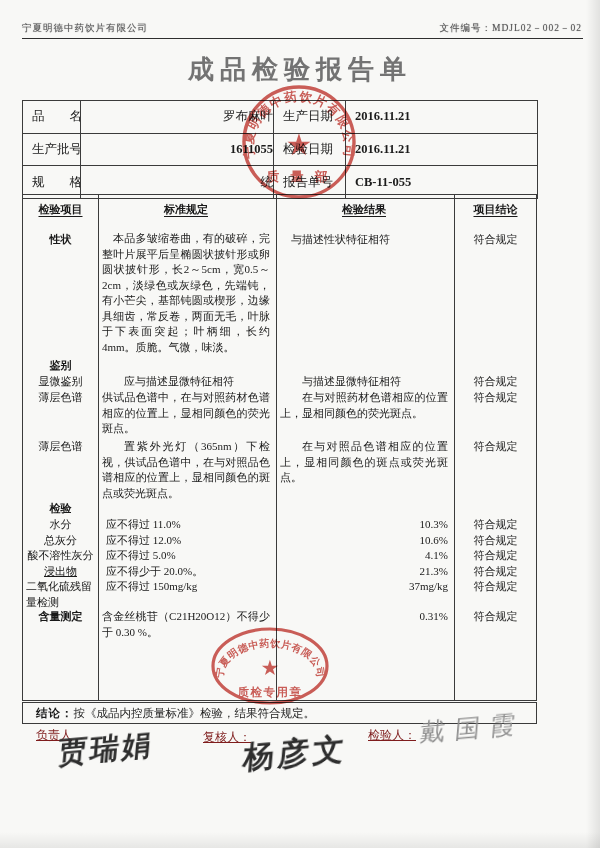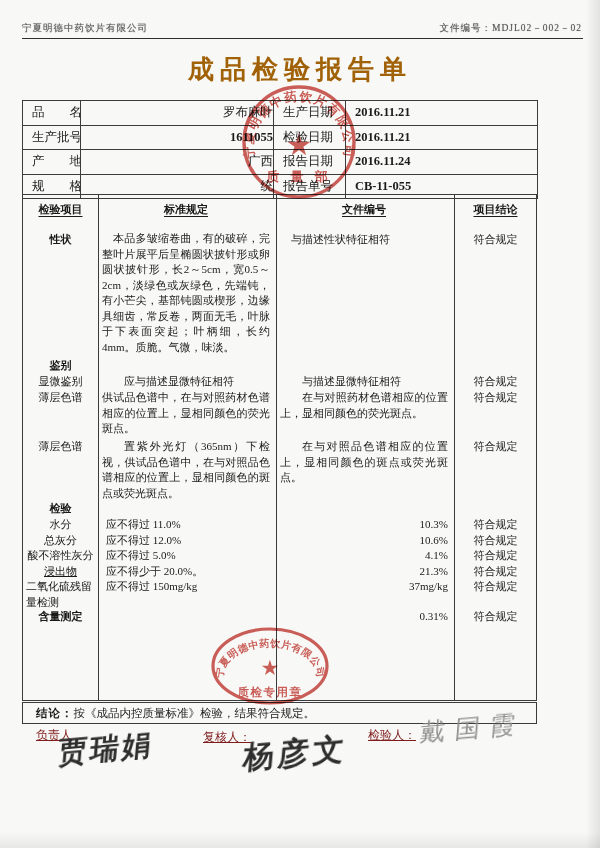--- a/index.html
+++ b/index.html
@@ -15,21 +15,21 @@
 
   
   .doc-header { position:absolute; left:22px; right:18px; top:22px;
     display:flex; justify-content:space-between;
     font-size:9.5px; color:#5a5a5a; letter-spacing:1px;
     text-shadow:0 0 1px #9a9a9a; filter:blur(.3px); }
   .header-rule { position:absolute; left:22px; top:38px; width:561px; height:0;
     border-bottom:1.6px solid #2e2e2e; }
 
   .doc-title { position:absolute; left:0; top:52px; width:600px; text-align:center;
-    font-size:26px; font-weight:bold; letter-spacing:6px; color:#a16207; }
+    font-size:26px; font-weight:bold; letter-spacing:6px; color:#737373; }
 
   
   table.info { position:absolute; left:22px; top:100px; width:515px; height:99px;
     border-collapse:collapse; table-layout:fixed; }
   table.info td { border:1.2px solid #3b3b3b; font-size:12.5px; padding:0 0 0 9px;
     height:24px; white-space:nowrap; overflow:hidden; }
   td.lbl1 { width:58px; }
   td.val1 { width:193px;text-align:right; }
   td.lbl2 { width:72px; }
   td.val2 { width:192px; }
@@ -90,42 +90,36 @@
       <td class="lbl2">生产日期</td>
       <td class="val2 bold">2016.11.21</td>
     </tr>
     <tr>
       <td class="lbl1">生产批号</td>
       <td class="val1 bold">1611055</td>
       <td class="lbl2">检验日期</td>
       <td class="val2 bold">2016.11.21</td>
     </tr>
     <tr>
-      <td class="lbl1">产　　地</td>
-      <td class="val1">广西</td>
-      <td class="lbl2">报告日期</td>
-      <td class="val2 bold">2016.11.24</td>
-    </tr>
-    <tr>
       <td class="lbl1">规　　格</td>
       <td class="val1">统</td>
       <td class="lbl2">报告单号</td>
       <td class="val2 bold">CB-11-055</td>
     </tr>
   </tbody>
     </table>
 
   <div class="insp">
     <div class="vline v1"></div>
     <div class="vline v2"></div>
     <div class="vline v3"></div>
 
     <div class="cellabs colhead c1" style="top:7px;">检验项目</div>
     <div class="cellabs colhead c2" style="top:7px;">标准规定</div>
-    <div class="cellabs colhead c3" style="top:7px;">文件编号</div>
+    <div class="cellabs colhead c3" style="top:7px;">检验结果</div>
     <div class="cellabs colhead c4" style="top:7px;">项目结论</div>
 
     <div class="cellabs c1 itemb" style="top:37px;">性状</div>
     <div class="cellabs c2 para ind1" style="top:36px;">本品多皱缩卷曲，有的破碎，完整叶片展平后呈椭圆状披针形或卵圆状披针形，长2～5cm，宽0.5～2cm，淡绿色或灰绿色，先端钝，有小芒尖，基部钝圆或楔形，边缘具细齿，常反卷，两面无毛，叶脉于下表面突起；叶柄细，长约4mm。质脆。气微，味淡。</div>
     <div class="cellabs c3 ind1" style="top:37px;">与描述性状特征相符</div>
     <div class="cellabs c4" style="top:37px;">符合规定</div>
 
     <div class="cellabs c1 itemb" style="top:163px;">鉴别</div>
 
     <div class="cellabs c1" style="top:179px;">显微鉴别</div>
@@ -164,20 +158,21 @@
     <div class="cellabs c2 std-short" style="top:368.5px;">应不得少于 20.0%。</div>
     <div class="cellabs c3 num" style="top:368.5px;">21.3%</div>
     <div class="cellabs c4" style="top:368.5px;">符合规定</div>
 
     <div class="cellabs c1" style="top:384px; text-align:left; padding-left:3px;">二氧化硫残留量检测</div>
     <div class="cellabs c2 std-short" style="top:384px;">应不得过 150mg/kg</div>
     <div class="cellabs c3 num" style="top:384px;">37mg/kg</div>
     <div class="cellabs c4" style="top:384px;">符合规定</div>
 
     <div class="cellabs c1 itemb" style="top:414px;">含量测定</div>
+    <div class="cellabs c2 para" style="top:414px;">含金丝桃苷（C21H20O12）不得少于 0.30 %。</div>
     <div class="cellabs c3 num" style="top:414px;">0.31%</div>
     <div class="cellabs c4" style="top:414px;">符合规定</div>
   </div>
 
   <div class="conclusion-box">
     <b>结论：</b><span>按《成品内控质量标准》检验，结果符合规定。</span>
   </div>
 
   <div class="sig-label" style="left:36px; top:727px;">负责人</div>
   <div class="sig-name" style="left:58px; top:730px; font-size:29px; letter-spacing:3px;">贾瑞娟</div>

